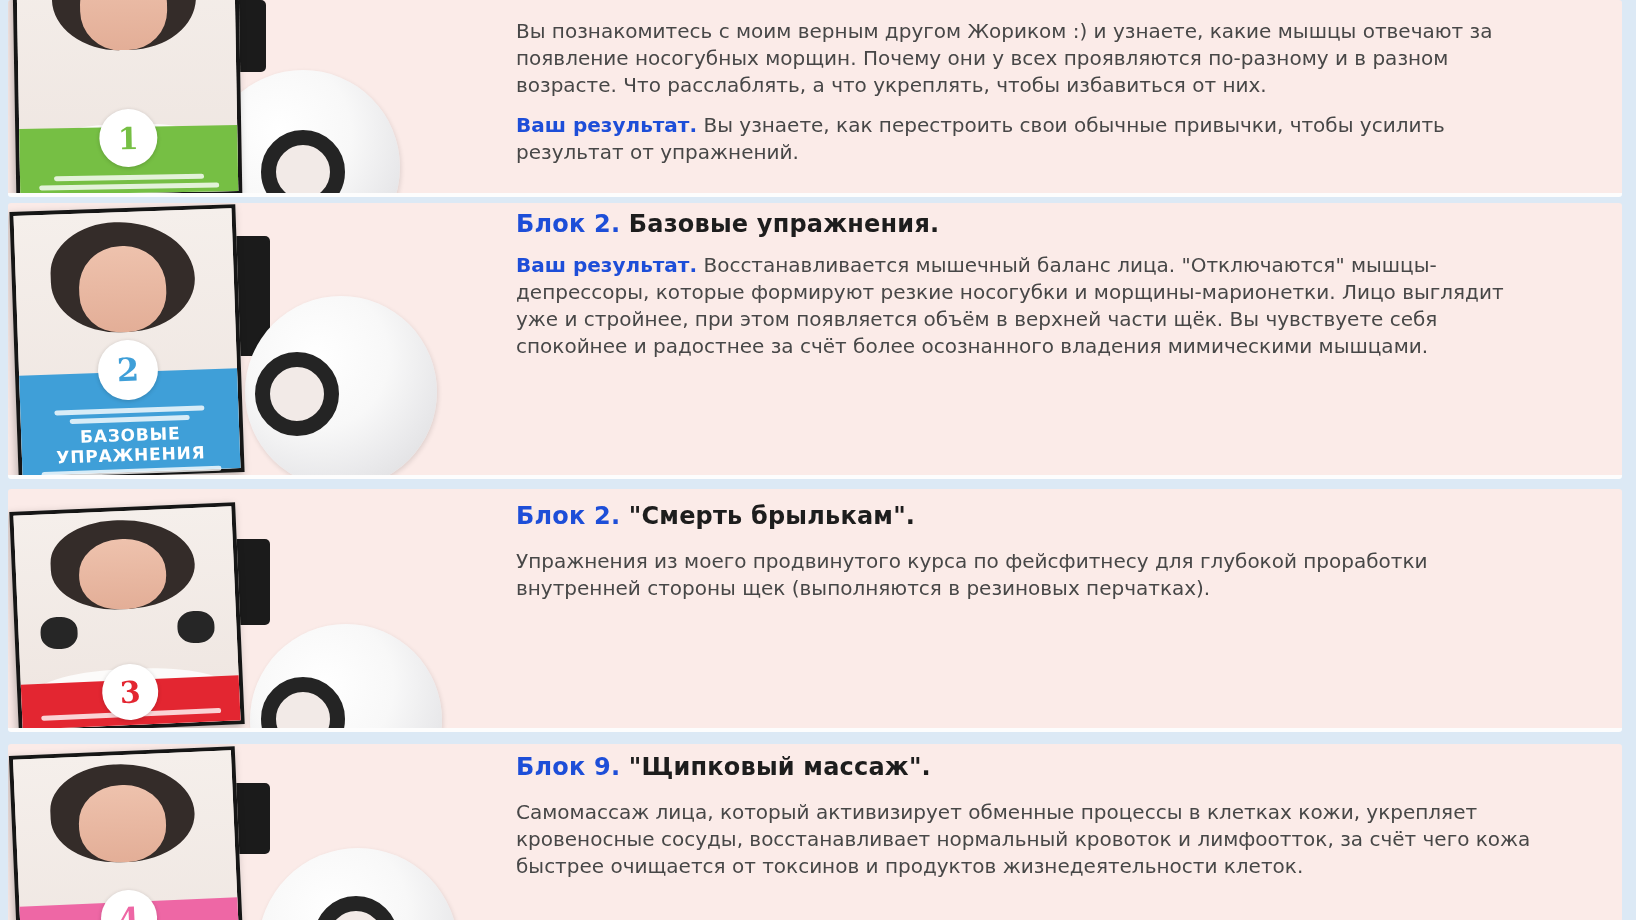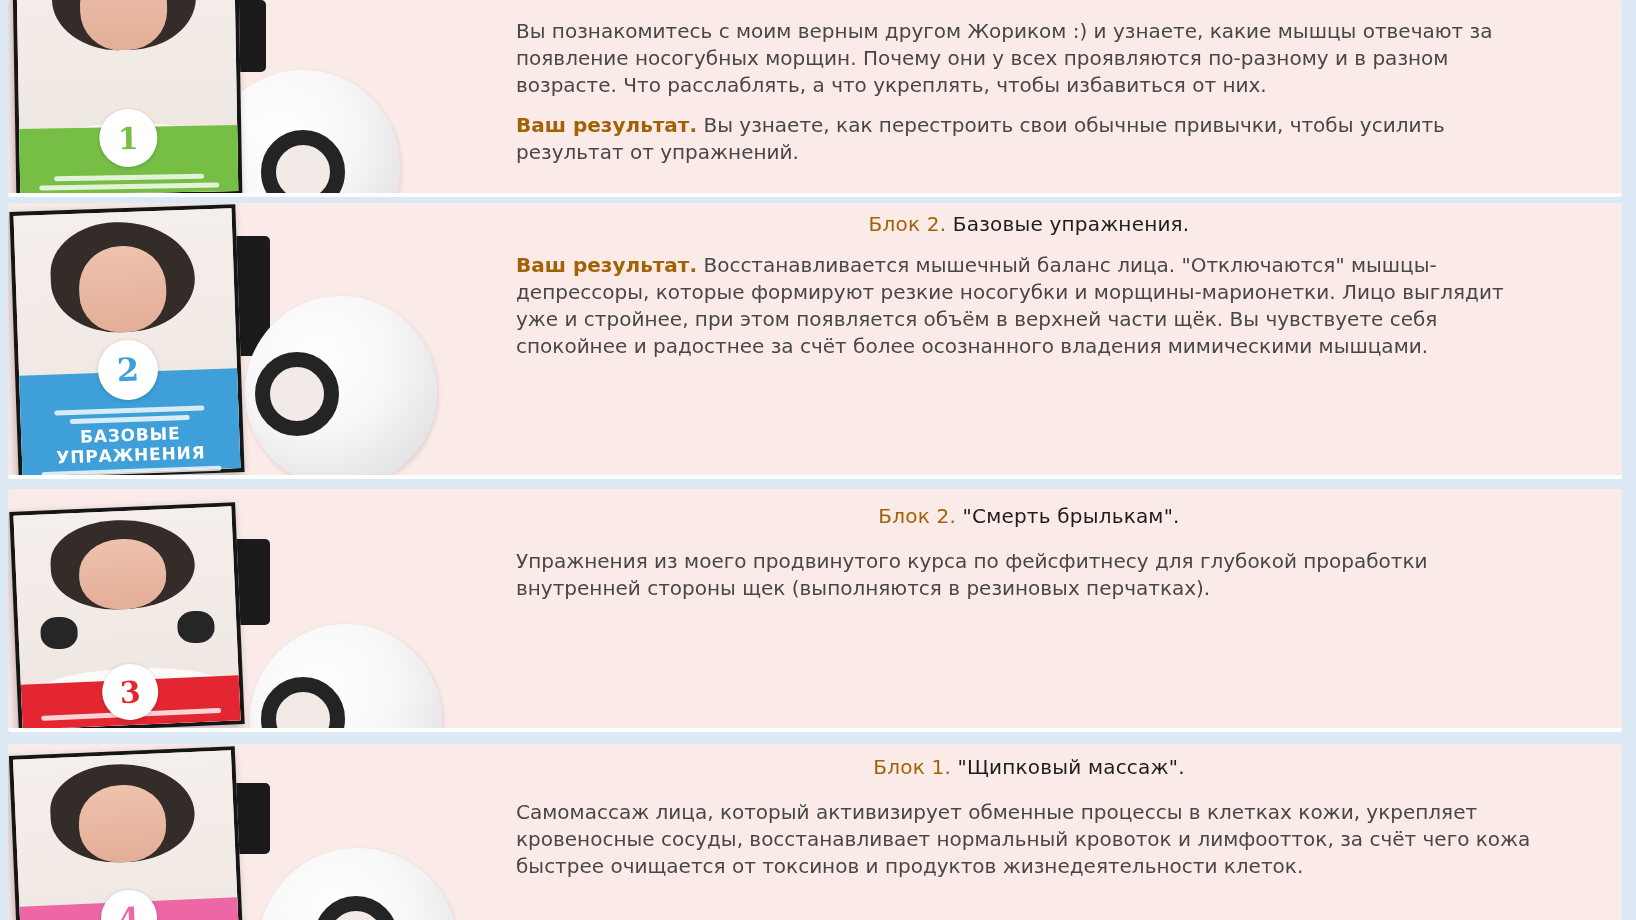--- a/index.html
+++ b/index.html
@@ -82,23 +82,23 @@
   }
   .b1 .hub{left:55px;top:60px;}
   .b2 .hub{left:10px;top:56px;}
   .b3 .hub{left:11px;top:53px;}
   .b4 .hub{left:56px;top:48px;}
 
   
   .content{margin-left:500px;padding:6px 80px 0 8px;color:#474747;font-size:20px;line-height:27px;}
   .b3 .content{padding-top:12px;}
   .b4 .content{padding-top:8px;}
-  h2{margin:0 0 12px;font-size:20px;line-height:31px;color:#1d1d1d;text-align:center;letter-spacing:.2px;font-weight:normal;}
+  h2{margin:0 0 12px;font-size:24px;line-height:31px;color:#1d1d1d;letter-spacing:.2px;font-weight:bold;}
   .b3 h2,.b4 h2{margin-bottom:16px;}
-  .accent{color:#a16207;}
+  .accent{color:#1d4ed8;}
   p{margin:12px 0 11px;}
   .b1 p{margin-bottom:13px;}
   strong.accent{font-weight:bold;}
 </style>
 </head>
 <body>
 
 <section class="block b1">
   <div class="cover">
     <div class="flap"></div>
@@ -196,16 +196,16 @@
 
       </div>
       <div class="band" style="background: rgb(238, 103, 165);">
         <div class="badge">
           <span style="color: rgb(238, 103, 165);">4</span>
         </div>
       </div>
     </div>
   </div>
   <div class="content">
-    <h2><span class="accent">Блок 1.</span> <span>"Щипковый массаж".</span></h2>
+    <h2><span class="accent">Блок 9.</span> <span>"Щипковый массаж".</span></h2>
     <p>Самомассаж лица, который активизирует обменные процессы в клетках кожи, укрепляет кровеносные сосуды, восстанавливает нормальный кровоток и лимфоотток, за счёт чего кожа быстрее очищается от токсинов и продуктов жизнедеятельности клеток.</p>
   </div>
 </section>
 
 </body></html>

